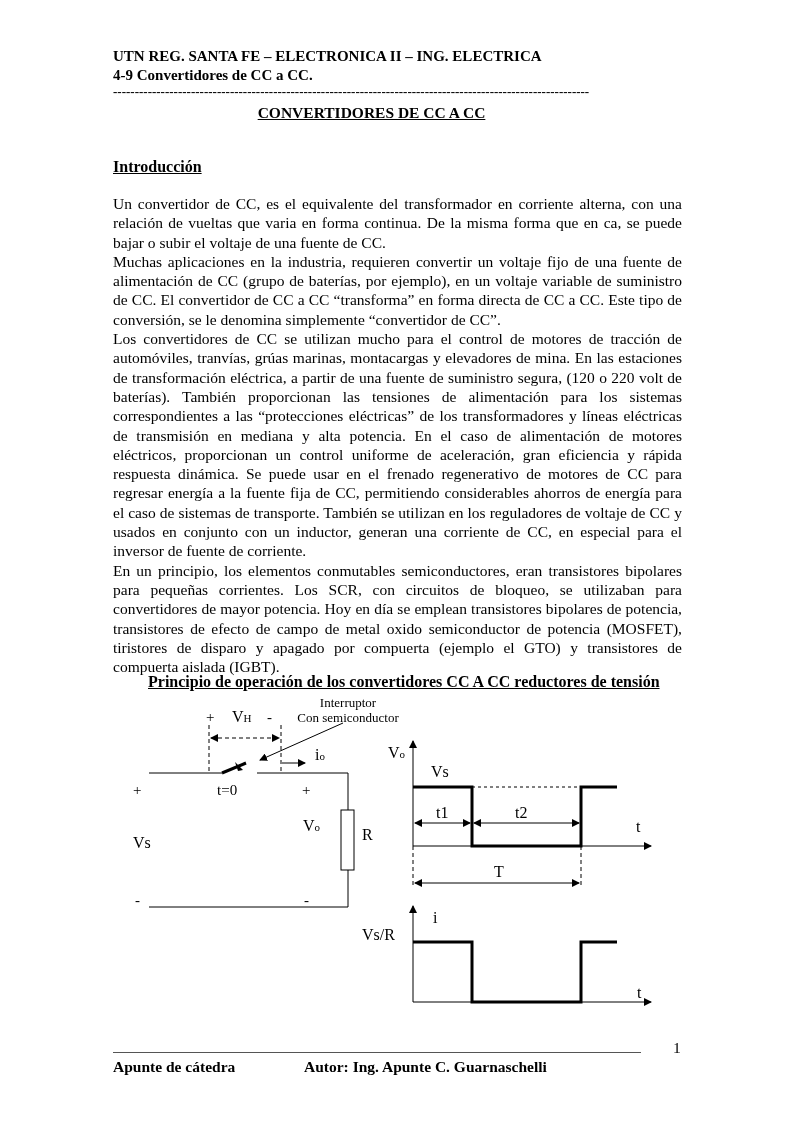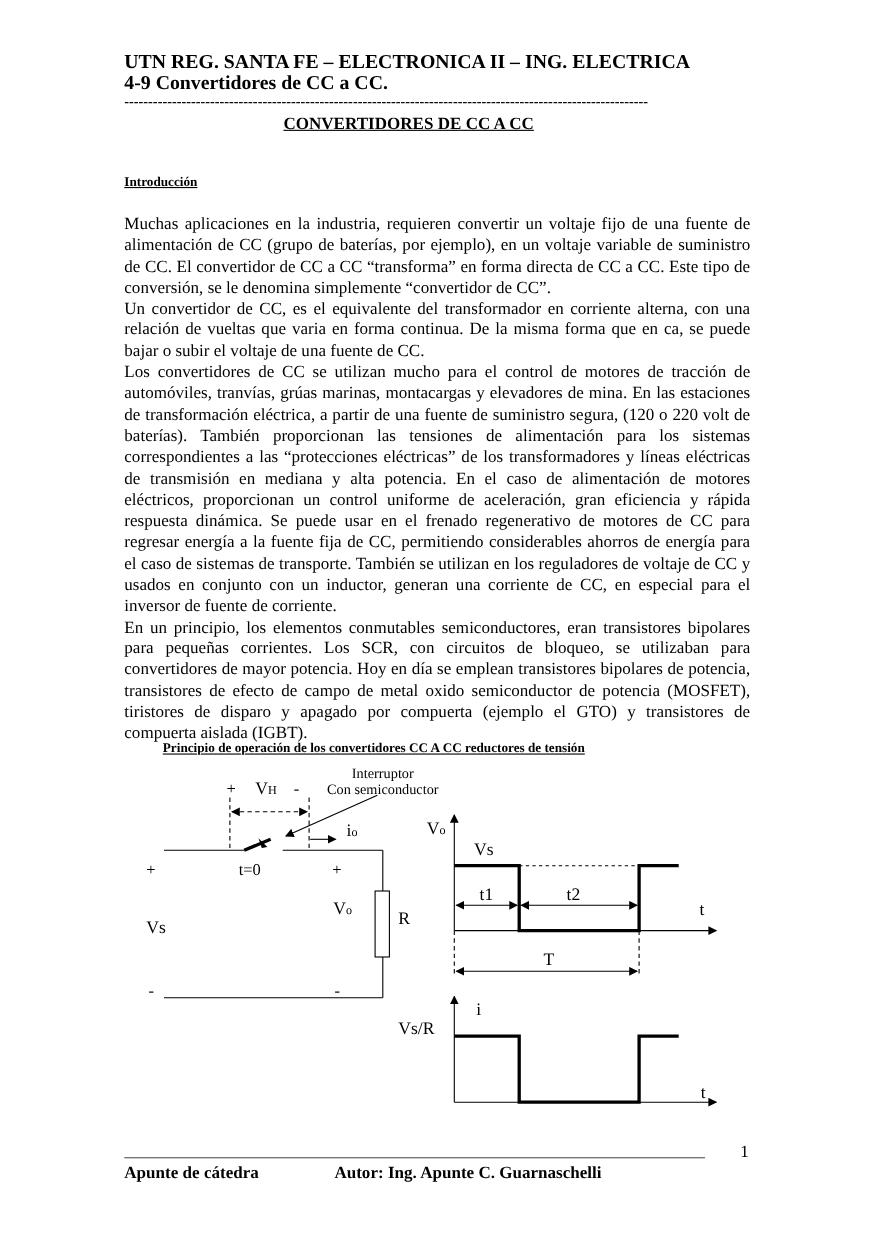--- a/index.html
+++ b/index.html
@@ -1,25 +1,25 @@
 <!DOCTYPE html>
 <html><head>
 <meta charset="utf-8">
 <style>
   html, body { margin: 0; padding: 0; background: #ffffff; }
   body {
     width: 793px; height: 1122px; position: relative; overflow: hidden;
     font-family: "Liberation Serif", "DejaVu Serif", serif; color: #000;
   }
   .abs { position: absolute; }
-  .hdr { left: 113px; font-weight: bold; font-size: 18px; line-height: 18px; white-space: nowrap; }
+  .hdr { left: 113px; font-weight: bold; font-size: 15px; line-height: 18px; white-space: nowrap; }
   .dashes { left: 113px; top: 84px; font-weight: bold; font-size: 13px; letter-spacing: 0px; white-space: nowrap; overflow: hidden; width: 556px; }
   .title { left: 0; width: 743px; top: 104px; text-align: center; font-weight: bold; font-size: 15.5px; }
   .title span { text-decoration: underline; }
-  .sec { left: 113px; font-weight: bold; font-size: 12px; text-decoration: underline; white-space: nowrap; }
+  .sec { left: 113px; font-weight: bold; font-size: 16px; text-decoration: underline; white-space: nowrap; }
   .body-text {
     left: 113px; width: 569px; font-size: 15.5px; line-height: 19.3px; text-align: justify;
   }
   .body-text p { margin: 0; }
   .body-text p.last { text-align-last: left; }
   svg text { font-family: "Liberation Serif", "DejaVu Serif", serif; fill: #000; }
   .footer-line { left: 113px; top: 1052px; width: 528px; height: 0; border-top: 1px solid #555; }
   .footer { top: 1058px; font-weight: bold; font-size: 15.5px; white-space: nowrap; }
   .pageno { left: 673px; top: 1039px; font-size: 15.5px; }
 </style>
@@ -27,22 +27,22 @@
 <body>
 
 <div class="abs hdr" style="top:47px;">UTN REG. SANTA FE – ELECTRONICA II – ING. ELECTRICA</div>
 <div class="abs hdr" style="top:66px;">4-9 Convertidores de CC a CC.</div>
 <div class="abs dashes">--------------------------------------------------------------------------------------------------------------</div>
 <div class="abs title"><span>CONVERTIDORES DE CC A CC</span></div>
 
 <div class="abs sec" style="top:158px;">Introducción</div>
 
 <div class="abs body-text" style="top:194px;">
+  <p class="last">Un convertidor de CC, es el equivalente del transformador en corriente alterna, con una relación de vueltas que varia en forma continua. De la misma forma que en ca, se puede bajar o subir el voltaje de una fuente de CC.</p>
   <p class="last">Muchas aplicaciones en la industria, requieren convertir un voltaje fijo de una fuente de alimentación de CC (grupo de baterías, por ejemplo), en un voltaje variable de suministro de CC. El convertidor de CC a CC “transforma” en forma directa de CC a CC. Este tipo de conversión, se le denomina simplemente “convertidor de CC”.</p>
-  <p class="last">Un convertidor de CC, es el equivalente del transformador en corriente alterna, con una relación de vueltas que varia en forma continua. De la misma forma que en ca, se puede bajar o subir el voltaje de una fuente de CC.</p>
   <p class="last">Los convertidores de CC se utilizan mucho para el control de motores de tracción de automóviles, tranvías, grúas marinas,  montacargas y elevadores de mina. En las estaciones de transformación eléctrica, a partir de una fuente de suministro segura, (120 o 220 volt de baterías). También proporcionan las tensiones de alimentación para los sistemas correspondientes a las “protecciones eléctricas” de los transformadores y líneas eléctricas de transmisión en mediana y alta potencia. En el caso  de alimentación de motores eléctricos, proporcionan un control uniforme de aceleración, gran eficiencia y rápida respuesta dinámica. Se puede usar en el frenado regenerativo de motores de CC para regresar energía  a la fuente fija de CC, permitiendo considerables ahorros de energía para el caso de sistemas de transporte. También se utilizan en los reguladores de voltaje de CC y usados en conjunto con un inductor, generan una corriente de CC, en especial para el inversor de fuente de corriente.</p>
   <p class="last">En un principio, los elementos conmutables semiconductores, eran transistores bipolares para pequeñas corrientes. Los SCR, con circuitos de bloqueo, se utilizaban para convertidores de mayor potencia. Hoy en día se emplean transistores bipolares de potencia, transistores de efecto de campo de metal oxido semiconductor de potencia (MOSFET), tiristores de disparo y apagado por compuerta (ejemplo el GTO) y transistores de compuerta aislada (IGBT).</p>
 </div>
 
 <div class="abs sec" style="top:673px;margin-left:35px;">Principio de operación de los convertidores CC A CC reductores de tensión</div>
 
 <svg class="abs" style="left:0; top:0;" width="793" height="1122">
   <defs>
     <marker id="ah" markerWidth="8" markerHeight="8" refX="7" refY="4" orient="auto" markerUnits="userSpaceOnUse">
       <path d="M0,0 L8,4 L0,8 z" fill="#000"></path>

